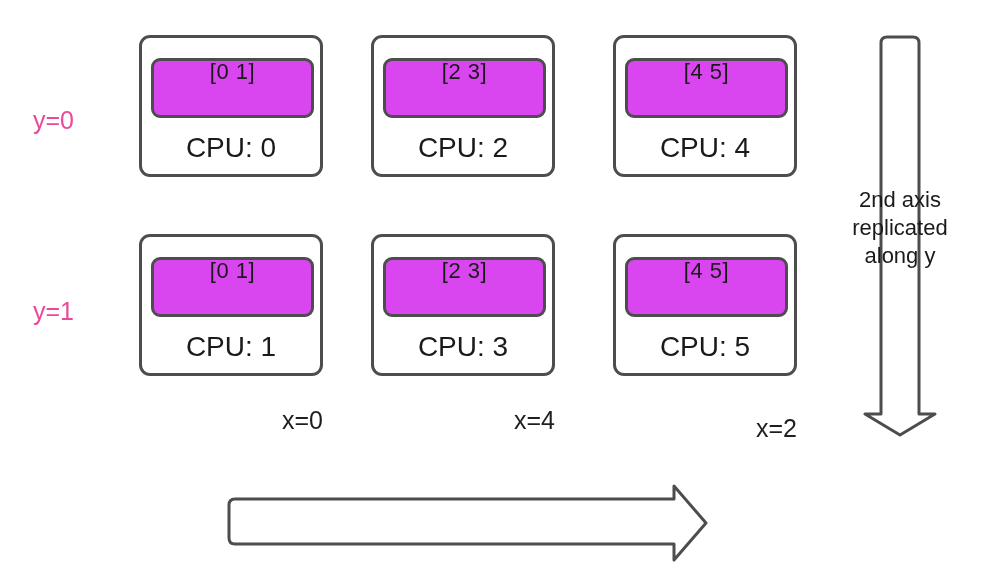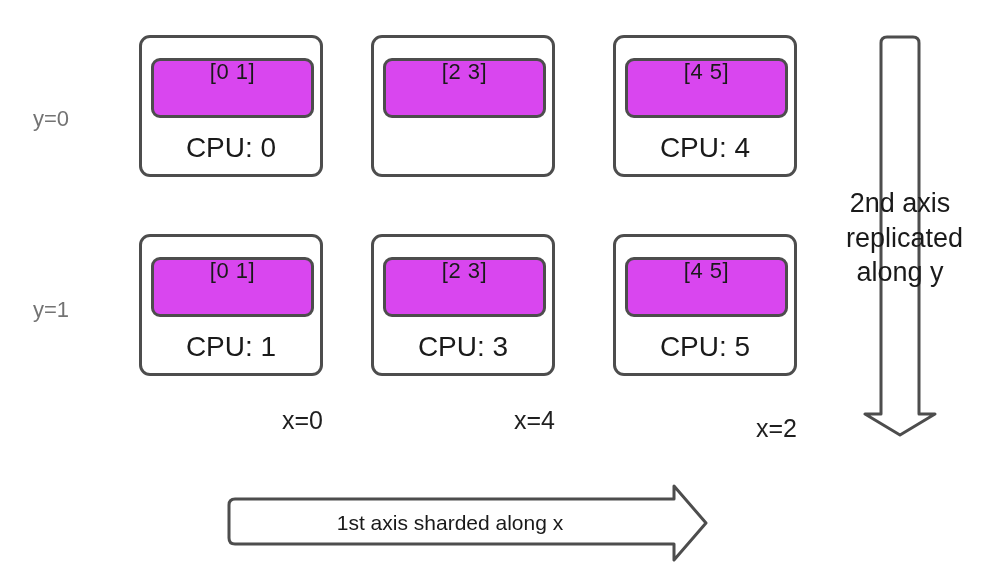--- a/index.html
+++ b/index.html
@@ -19,22 +19,22 @@
   #stage {
     position: absolute;
     left: 0; top: 0;
     width: 994px;
     height: 578px;
   }
 
   
   .row-label {
     position: absolute;
-    font-size: 22px;
-    color: #737373;
+    font-size: 25px;
+    color: #ec4899;
     white-space: nowrap;
     line-height: 1;
   }
 
   
   .col-label {
     position: absolute;
     font-size: 25px;
     color: #1f1f1f;
     white-space: nowrap;
@@ -98,21 +98,21 @@
     position: absolute;
     text-align: center;
     color: #1a1a1a;
     line-height: 1.28;
     white-space: pre-line;
   }
   #horizontal-arrow-label {
     font-size: 21px;
   }
   #vertical-arrow-label {
-    font-size: 27px;
+    font-size: 22px;
   }
 </style>
 </head>
 <body>
 
 <div id="stage">
 
   <div class="row-label" style="left:33px; top:108px;">y=0</div>
 
   <div class="row-label" style="left:33px; top:299px;">y=1</div>
@@ -121,20 +121,21 @@
     <div class="shard-chip">
       <span>[0 1]</span>
     </div>
     <div class="cpu-caption">CPU: 0</div>
   </div>
 
   <div class="device-card" style="left:371px; top:35px;">
     <div class="shard-chip">
       <span>[2 3]</span>
     </div>
+    <div class="cpu-caption">CPU: 2</div>
   </div>
 
   <div class="device-card" style="left:613px; top:35px;">
     <div class="shard-chip">
       <span>[4 5]</span>
     </div>
     <div class="cpu-caption">CPU: 4</div>
   </div>
 
   <div class="device-card" style="left:139px; top:234px;">
@@ -186,15 +187,14 @@
              Q 15,21 21,21
              L 460,21
              L 460,8
              L 492,45
              L 460,82
              L 460,66
              L 21,66
              Q 15,66 15,60 Z"></path>
   </svg>
 
-  <div class="arrow-label" id="horizontal-arrow-label" style="left:230px; top:510px; width:440px;">1st axis sharded along x</div>
 
 </div>
 
 </body></html>

